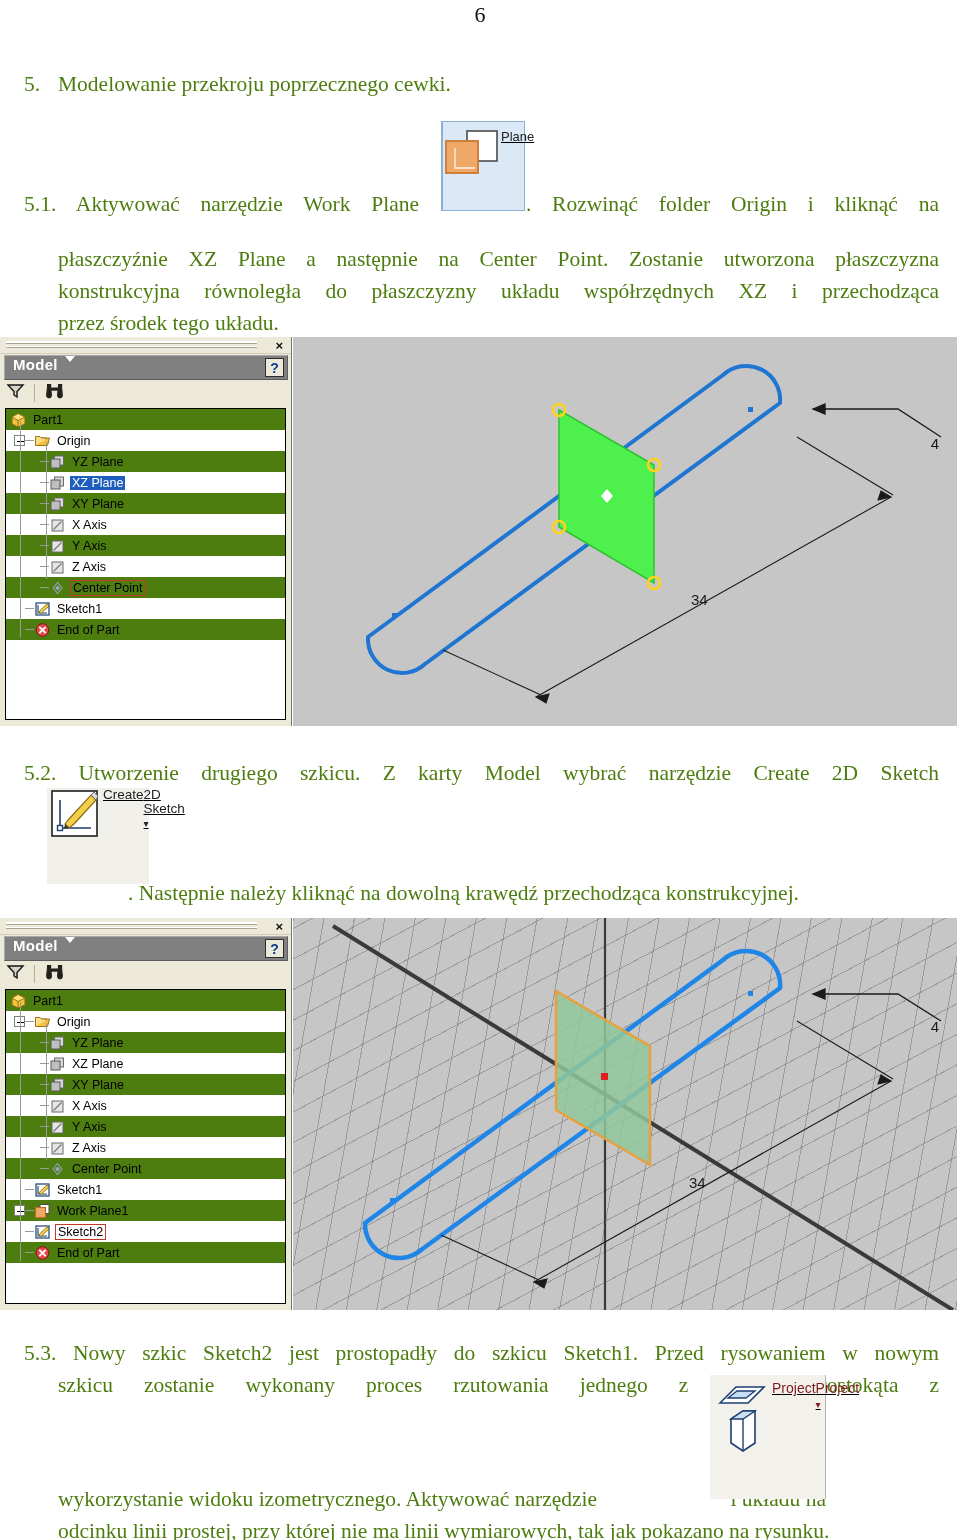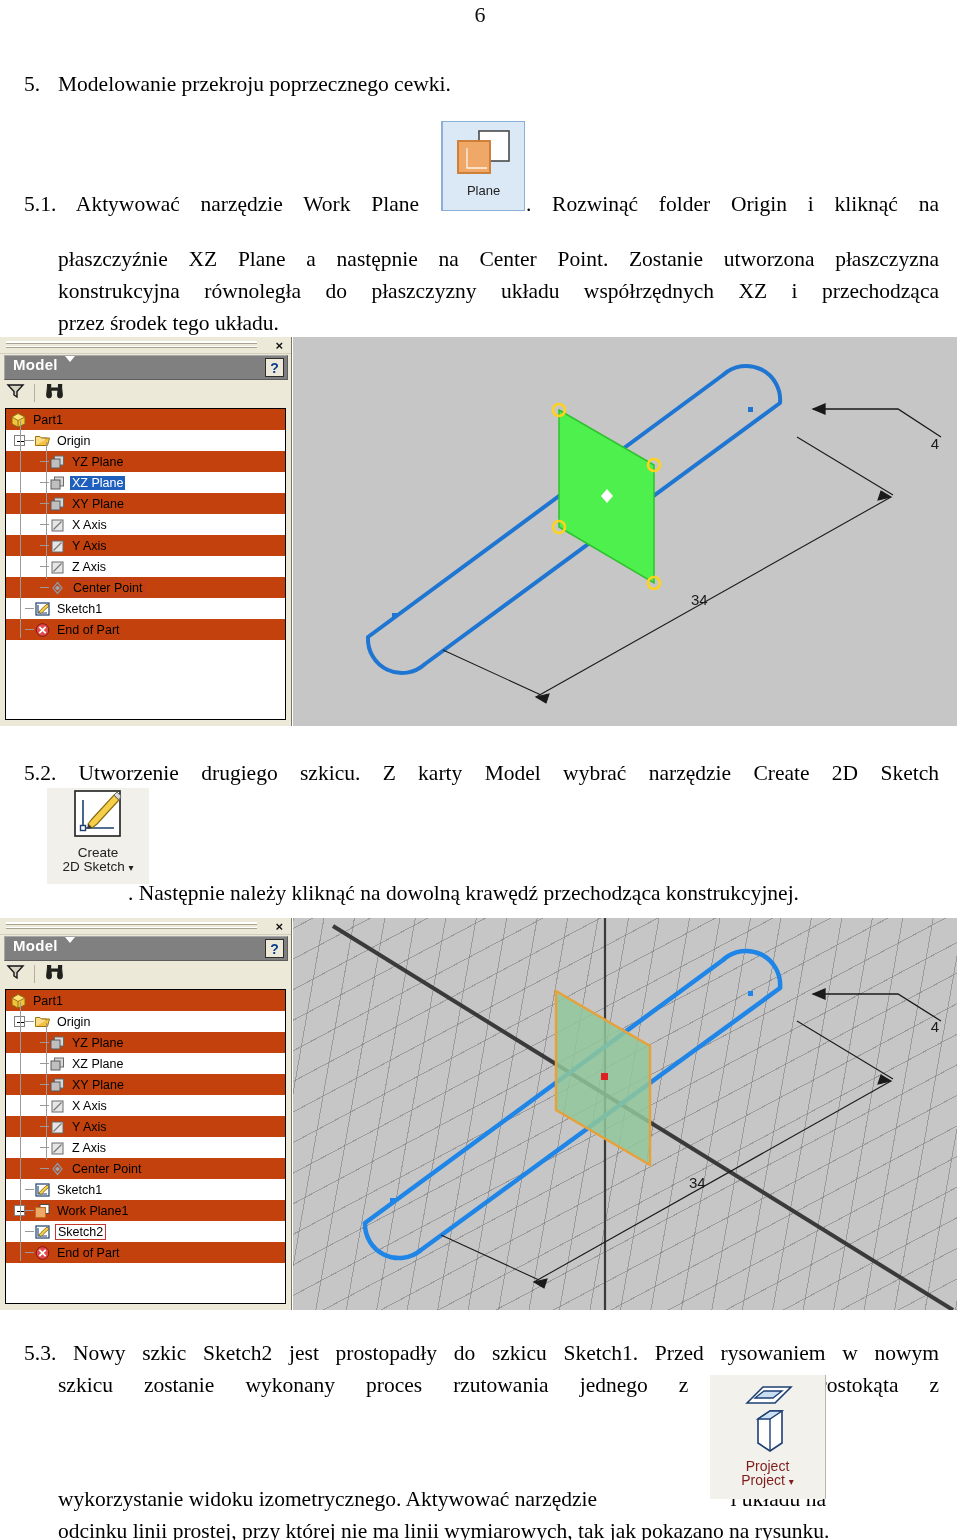--- a/index.html
+++ b/index.html
@@ -14,21 +14,21 @@
 
   
   .page-number {
     position: absolute; top: 2px; left: 0; width: 960px;
     text-align: center; font-size: 22px; color: #111;
     font-family: "Liberation Serif", serif;
   }
   .doc-text {
     font-family: "Liberation Serif", serif;
     font-size: 21.5px;
-    color: #000000;
+    color: #4d7c0f;
     line-height: 32px;
   }
   .heading5 {
     position: absolute; left: 24px; top: 68px; width: 900px;
     font-size: 21.5px;
   }
   .heading5 .num { display:inline-block; width: 34px; }
 
   .para51 {
     position: absolute; left: 24px; top: 188px; width: 915px;
@@ -42,23 +42,24 @@
   .para53 {
     position: absolute; left: 24px; top: 1337px; width: 915px;
   }
 
   .just { text-align: justify; text-align-last: justify; }
   .hang { padding-left: 34px; text-indent: -34px; }
 
   
   .ribbon-btn {
     position: absolute;
-    display: flex; flex-direction: column; align-items: center;
+    display: flex; flex-direction: row; align-items: flex-start;
     font-family: "Liberation Sans", sans-serif;
     line-height: 1.05;
+    text-decoration: underline;
   }
   .rb-plane {
     left: 441px; top: 121px; width: 84px; height: 90px;
     background: #dbe9f7;
     border: 1px solid #8ab0d8;
     border-left: 2px solid #8ab0d8;
     padding-top: 6px;
   }
   .rb-plane .cap { font-size: 13px; color:#222; margin-top: 2px; }
 
@@ -153,21 +154,21 @@
     font-size: 12.5px; color:#000;
     white-space: nowrap;
   }
   .tnode .tlabel { margin-left: 3px; padding: 0 2px; }
   .tnode .tlabel.sel {
     background:#1e5fbe; color:#ffffff;
   }
   .tnode .tlabel.redbox {
     border:1px solid #c0392b; padding:0 2px;
   }
-  .tnode.row-alt { background:#c2410c; }
+  .tnode.row-alt { background:#4d7c0f; }
   .tnode.row-white { background:#ffffff; }
   .ticon { width:18px; height:16px; flex:0 0 18px; position:relative; }
   .plus-box {
     width:11px; height:11px; border:1px solid #808080; background:#fff;
     position:relative; flex:0 0 11px;
   }
   .plus-box::before {
     content:""; position:absolute; left:2px; top:5px; width:7px; height:1px; background:#000;
   }
   .plus-box.plus::after {

